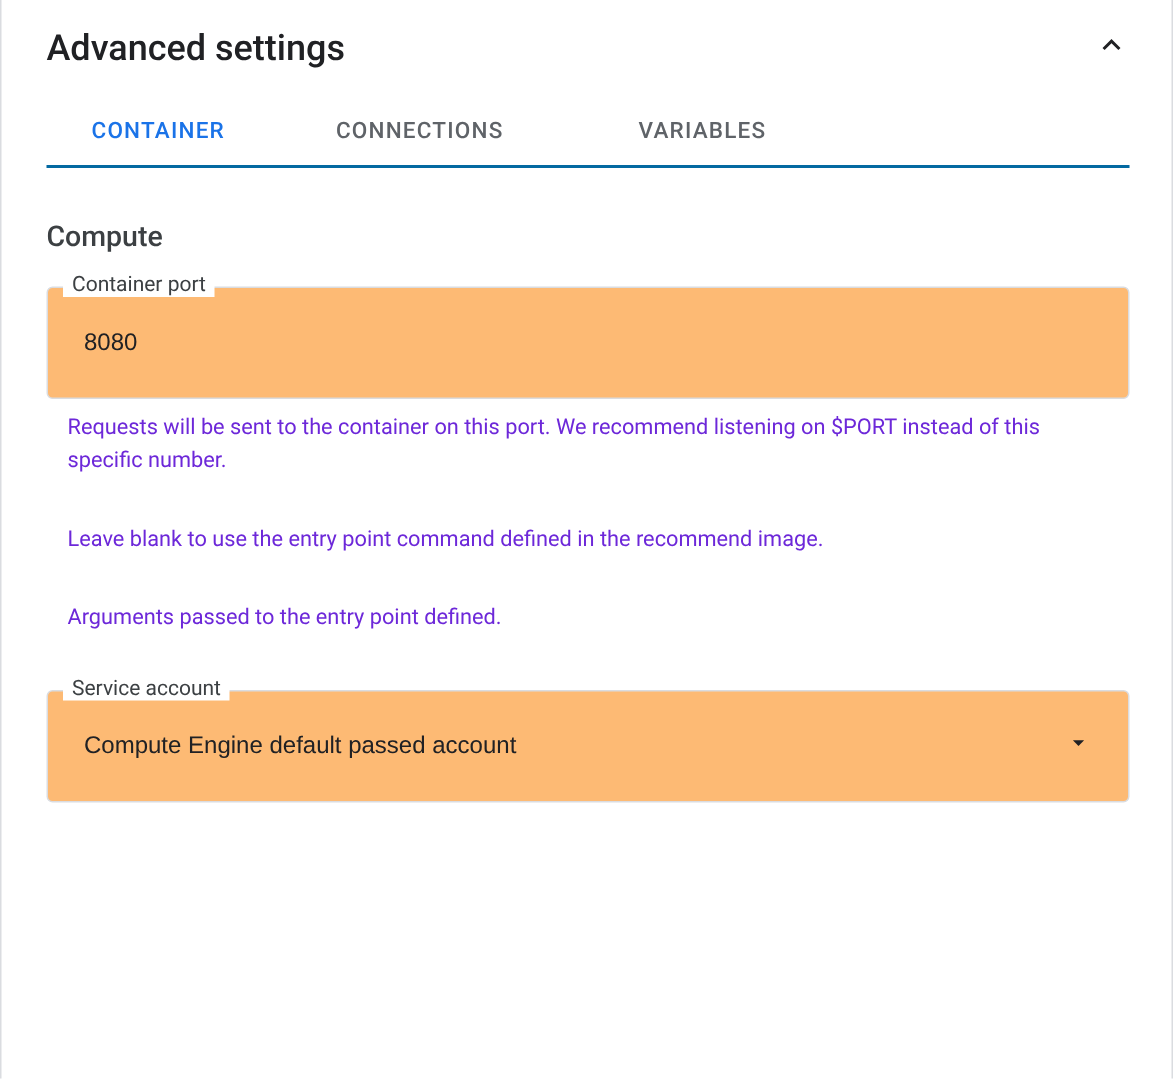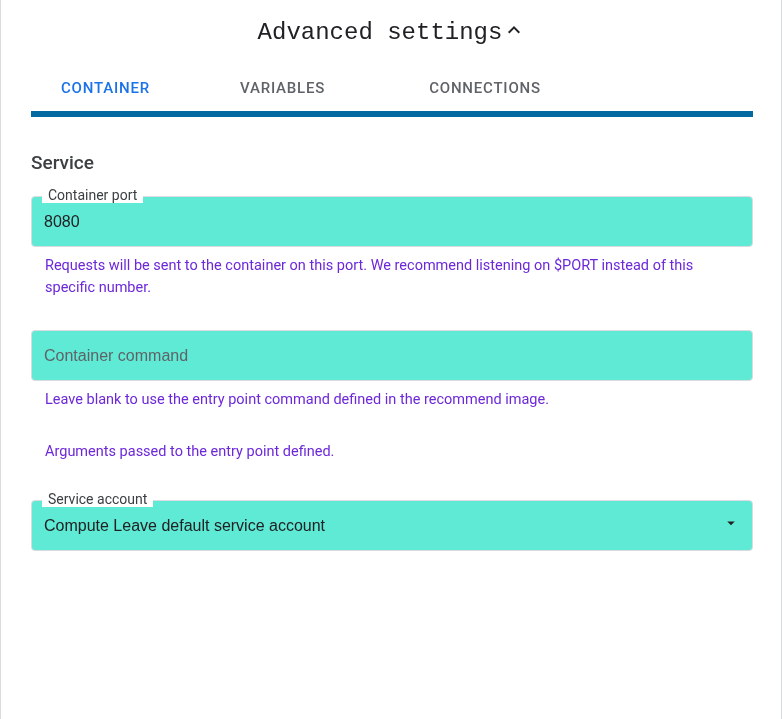--- a/index.html
+++ b/index.html
@@ -13,38 +13,37 @@
       overflow: hidden;
       border-left: 1px solid #dadce0;
       border-right: 1px solid #dadce0;
     }
     .panel {
       padding: 18px 28px 10px 30px;
     }
     .header-row {
       display: flex;
       align-items: center;
-      justify-content: center;
+      justify-content: space-between;
       padding-bottom: 12px;
-      font-family: Liberation Mono, monospace;
     }
     .header-title {
       font-size: 24px;
       font-weight: 500;
       color: #202124;
       letter-spacing: 0;
     }
     .chevron-icon svg {
       width: 24px;
       height: 24px;
       fill: #202124;
     }
     .tabs {
       display: flex;
-      border-bottom: 6px solid #0369a1;
+      border-bottom: 2px solid #0369a1;
       margin-top: 6px;
     }
     .tab {
       padding: 14px 30px 14px 30px;
       font-size: 15px;
       font-weight: 500;
       letter-spacing: 0.8px;
       color: #5f6368;
       cursor: pointer;
       position: relative;
@@ -67,22 +66,22 @@
       margin-top: 34px;
       margin-bottom: 22px;
     }
     .form-group {
       margin-bottom: 30px;
     }
     .outlined-field {
       position: relative;
       border: 1px solid #dadce0;
       border-radius: 4px;
-      padding: 0;
-      background: #5eead4;
+      padding: 12px;
+      background: #fdba74;
     }
     .outlined-field .label-notch {
       position: absolute;
       top: -10px;
       left: 10px;
       background: #fff;
       padding: 0 6px;
       font-size: 14px;
       color: #3c4043;
       line-height: 16px;
@@ -135,50 +134,47 @@
     <div class="header-title">Advanced settings</div>
     <div class="chevron-icon">
       <svg viewBox="0 0 24 24">
           <path d="M7.41 15.41 12 10.83l4.59 4.58L18 14l-6-6-6 6z"></path>
         </svg>
     </div>
   </div>
 
   <div class="tabs">
     <div class="tab active">CONTAINER</div>
+    <div class="tab" style="padding-left:44px;">CONNECTIONS</div>
     <div class="tab" style="padding-left:60px;padding-right:60px;">VARIABLES</div>
-    <div class="tab" style="padding-left:44px;">CONNECTIONS</div>
   </div>
 
-  <div class="section-title">Service</div>
+  <div class="section-title">Compute</div>
 
   <div class="form-group">
     <div class="outlined-field">
       <span class="label-notch">Container port</span>
       <input type="text" value="8080" style="">
     </div>
     <div class="helper-text">Requests will be sent to the container on this port. We recommend listening on $PORT instead of this specific number.</div>
   </div>
 
   <div class="form-group">
-    <div class="outlined-field no-label">
-      <input type="text" placeholder="Container command" style="">
-    </div>
     <div class="helper-text">Leave blank to use the entry point command defined in the recommend image.</div>
   </div>
 
   <div class="form-group">
     <div class="helper-text">Arguments passed to the entry point defined.</div>
   </div>
 
   <div class="form-group" style="margin-bottom:12px;margin-top:36px;">
     <div class="outlined-field">
       <span class="label-notch">Service account</span>
       <div class="select-row">
-        <div class="select-display">Compute Leave default service account</div>
+        <div class="select-display">Compute Engine default passed account</div>
         <div class="select-arrow">
           <svg viewBox="0 0 24 24">
               <path d="M7 10l5 5 5-5z"></path>
             </svg>
         </div>
       </div>
     </div>
   </div>
 
 </div>

